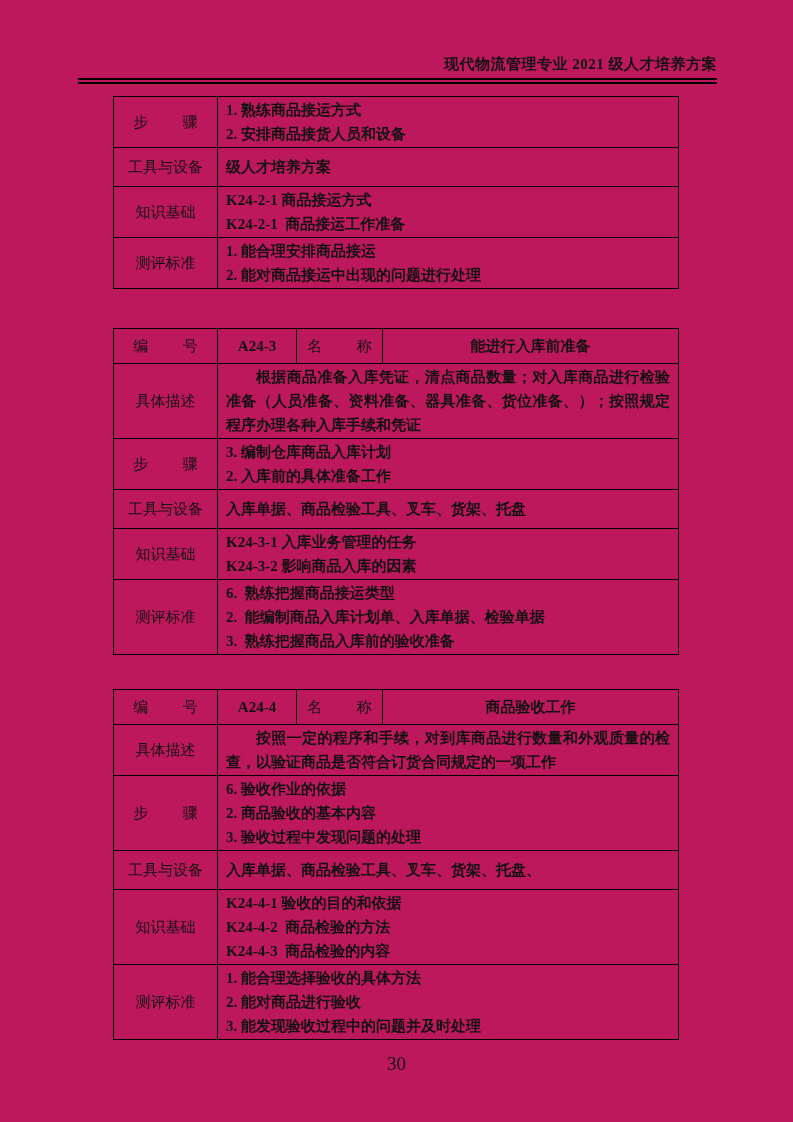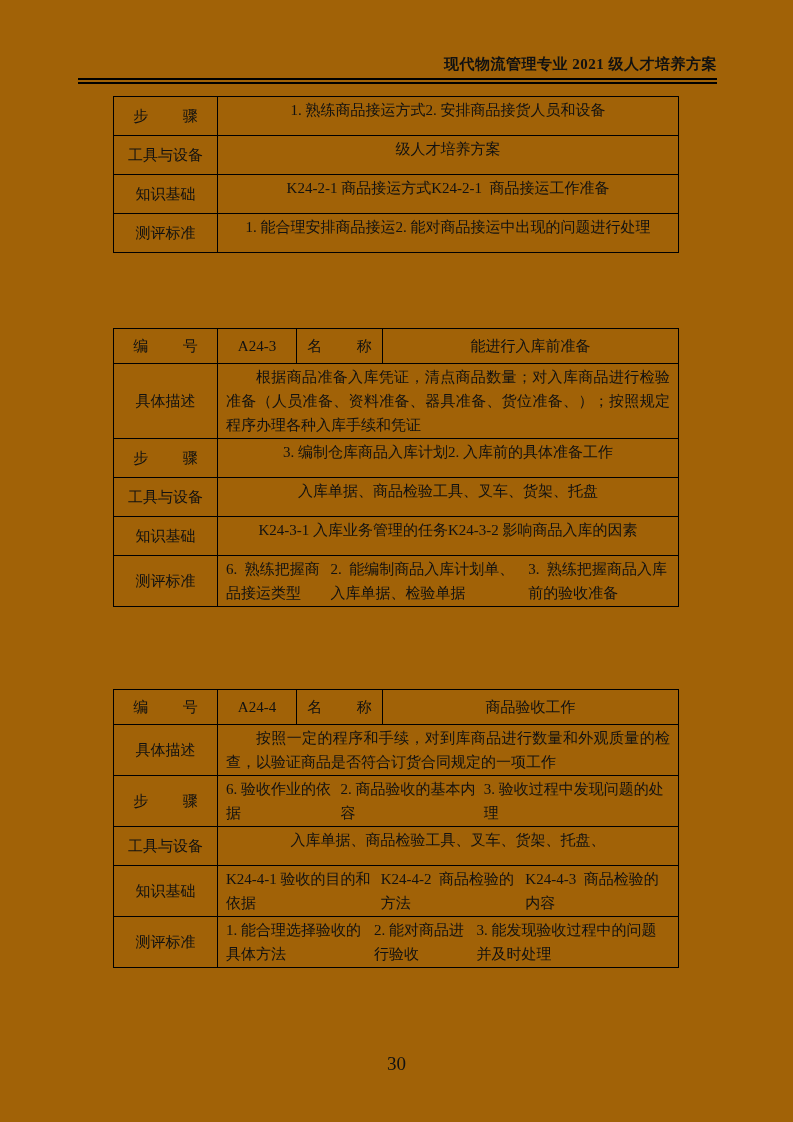--- a/index.html
+++ b/index.html
@@ -1,21 +1,21 @@
 <!DOCTYPE html>
 <html><head>
 <meta charset="utf-8">
 <style>
   html, body { margin: 0; padding: 0; background: #888; }
   .page {
     position: relative;
     width: 793px;
     height: 1122px;
     margin: 0 auto;
-    background: #a16207;
+    background: #be185d;
     font-family: "Liberation Serif", "DejaVu Serif", serif;
     color: #111;
     overflow: hidden;
   }
   .page-header-title {
     position: absolute;
     top: 55px;
     left: 78px;
     width: 639px;
     text-align: right;
@@ -60,21 +60,23 @@
     display: inline-block;
     width: 4.3em;
     text-align: justify;
     text-align-last: justify;
   }
   .cell {
     box-sizing: border-box;
     min-height: 38px;
     padding: 1px 8px;
     display: flex;
+    flex-direction: column;
     justify-content: center;
+    font-weight: bold;
   }
   .cell .line {
     line-height: 24px;
     white-space: pre-wrap;
   }
   .cell .para {
     line-height: 24px;
     text-indent: 2em;
     text-align: justify;
   }

